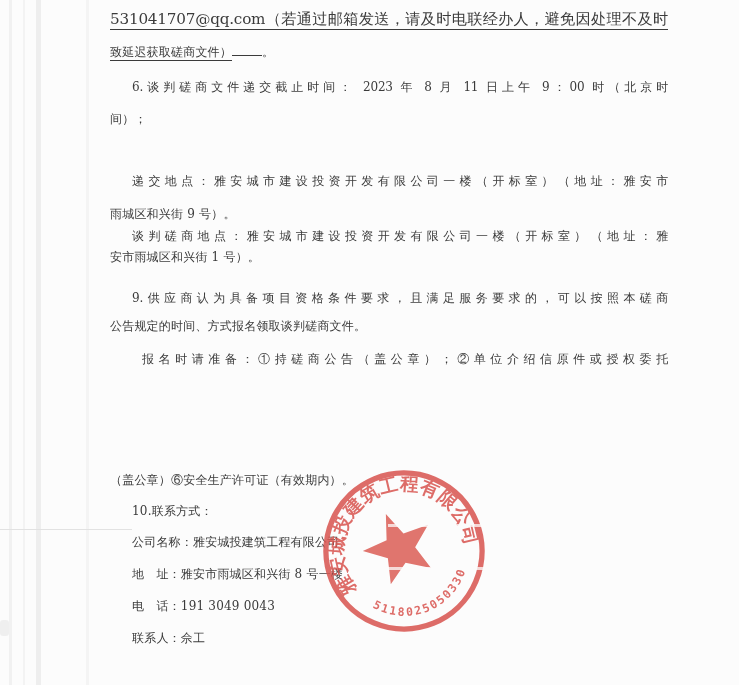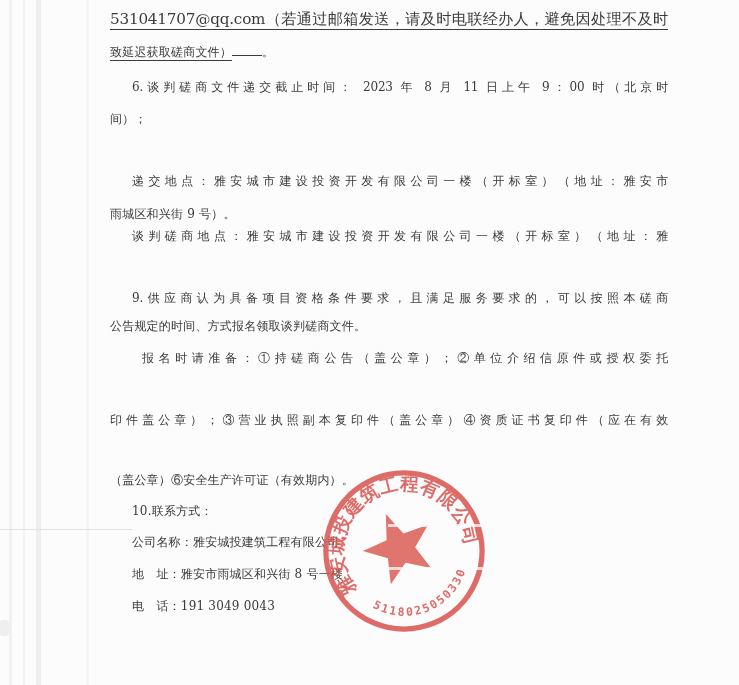--- a/index.html
+++ b/index.html
@@ -24,21 +24,21 @@
     font-size:12px;line-height:22px;color:#3b3b3b;
     white-space:nowrap;letter-spacing:0.2px;
   }
   .fill{
     white-space:normal;overflow:hidden;
     text-align:justify;text-align-last:justify;
     letter-spacing:-0.2px;
   }
   .tight{font-size:15.2px;}
   .i1{padding-left:22px;width:536px;}
-  .i2{padding-left:32px;width:526px;font-family:Liberation Mono, monospace;}
+  .i2{padding-left:32px;width:526px;}
   .u{border-bottom:1px solid #3b3b3b;padding-bottom:1px;}
   .uspace{display:inline-block;width:30px;height:15px;border-bottom:1px solid #3b3b3b;vertical-align:baseline;}
   
   .seal{position:absolute;left:304px;top:451px;width:200px;height:200px;pointer-events:none;}
   .seal svg{display:block;}
   .scanband{position:absolute;height:3px;background:rgba(252,252,252,0.75);pointer-events:none;}
   .b1{left:388px;top:524px;width:110px;}
   .b2{left:378px;top:567px;width:118px;}
 </style>
 </head>
@@ -53,29 +53,30 @@
   <div class="hline"></div>
   <div class="smudge"></div>
 
   <div class="ln fill tight" style="top:8px"><span class="u">531041707@qq.com（若通过邮箱发送，请及时电联经办人，避免因处理不及时导</span></div>
   <div class="ln" style="top:40px"><span class="u">致延迟获取磋商文件）</span><span class="uspace"></span><span>。</span></div>
   <div class="ln fill i1" style="top:76px">6.谈判磋商文件递交截止时间： 2023 年 8 月 11 日上午 9：00 时（北京时</div>
   <div class="ln" style="top:108px">间）；</div>
   <div class="ln fill i1" style="top:170px">递交地点：雅安城市建设投资开发有限公司一楼（开标室）（地址：雅安市</div>
   <div class="ln" style="top:203px">雨城区和兴街 9 号）。</div>
   <div class="ln fill i1" style="top:225px">谈判磋商地点：雅安城市建设投资开发有限公司一楼（开标室）（地址：雅</div>
+  <div class="ln" style="top:246px">安市雨城区和兴街 1 号）。</div>
   <div class="ln fill i1" style="top:287px">9.供应商认为具备项目资格条件要求，且满足服务要求的，可以按照本磋商</div>
   <div class="ln" style="top:315px">公告规定的时间、方式报名领取谈判磋商文件。</div>
   <div class="ln fill i2" style="top:348px">报名时请准备：①持磋商公告（盖公章）；②单位介绍信原件或授权委托</div>
-  <div class="ln fill" style="top:409px">印件盖公章）；③营业执照副本复印件（盖公章）④资质证书复印件（应在有效</div>
   <div class="ln" style="top:469px">（盖公章）⑥安全生产许可证（有效期内）。</div>
   <div class="ln i1" style="top:500px">10.联系方式：</div>
   <div class="ln i1" style="top:531px">公司名称：雅安城投建筑工程有限公司</div>
   <div class="ln i1" style="top:563px">地　址：雅安市雨城区和兴街 8 号一楼</div>
   <div class="ln i1" style="top:595px">电　话：191 3049 0043</div>
+  <div class="ln i1" style="top:627px">联系人：佘工</div>
 
   <div class="seal">
     <svg width="200" height="200" viewBox="0 0 200 200" xmlns="http://www.w3.org/2000/svg">
       <g transform="rotate(-22 100 100)" opacity="0.86">
         <circle cx="100" cy="100" r="78" fill="none" stroke="#d95550" stroke-width="5.5"></circle>
         <polygon points="97,59 106.1,83.5 132.2,84.6 111.7,100.8 118.7,125.9 97,111.5 75.3,125.9 82.3,100.8 61.8,84.6 87.9,83.5" fill="#dc5f57"></polygon>
         <defs>
           <path id="arcTop" d="M 40.5,113.6 A 61,61 0 1 1 159.5,113.6" fill="none"></path>
           <path id="arcBot" d="M 42,128 A 64,64 0 0 0 158,128" fill="none"></path>
         </defs>

